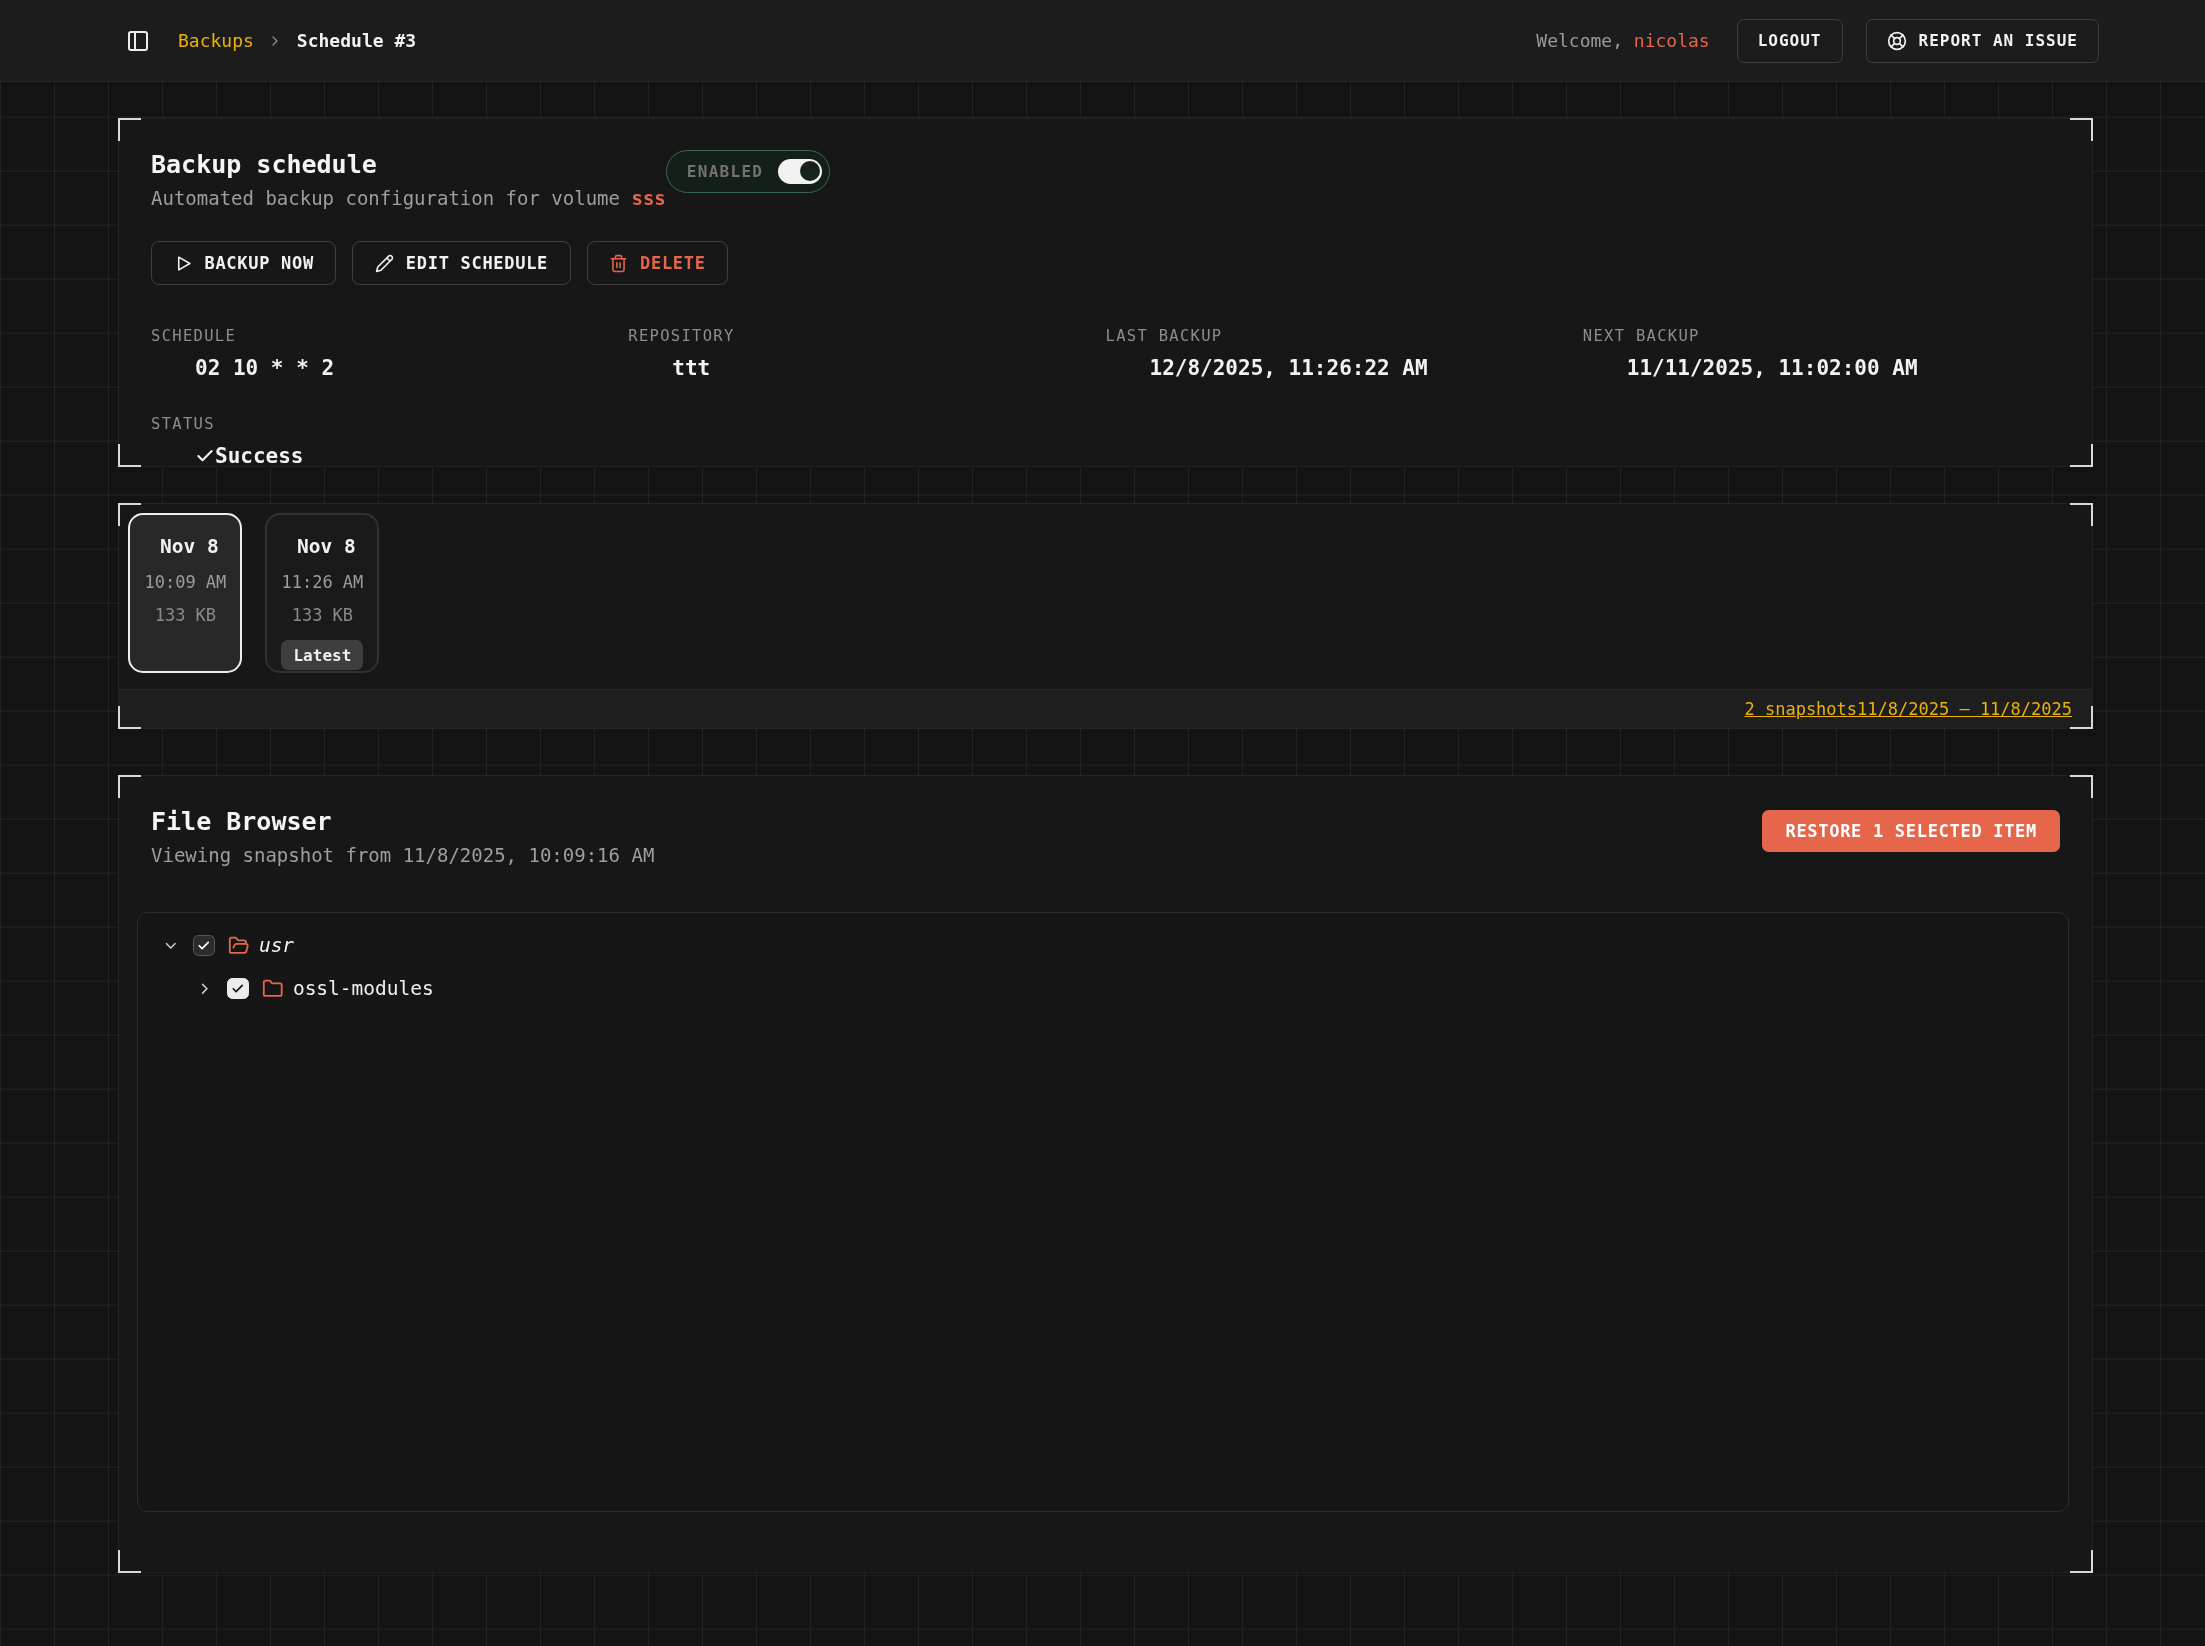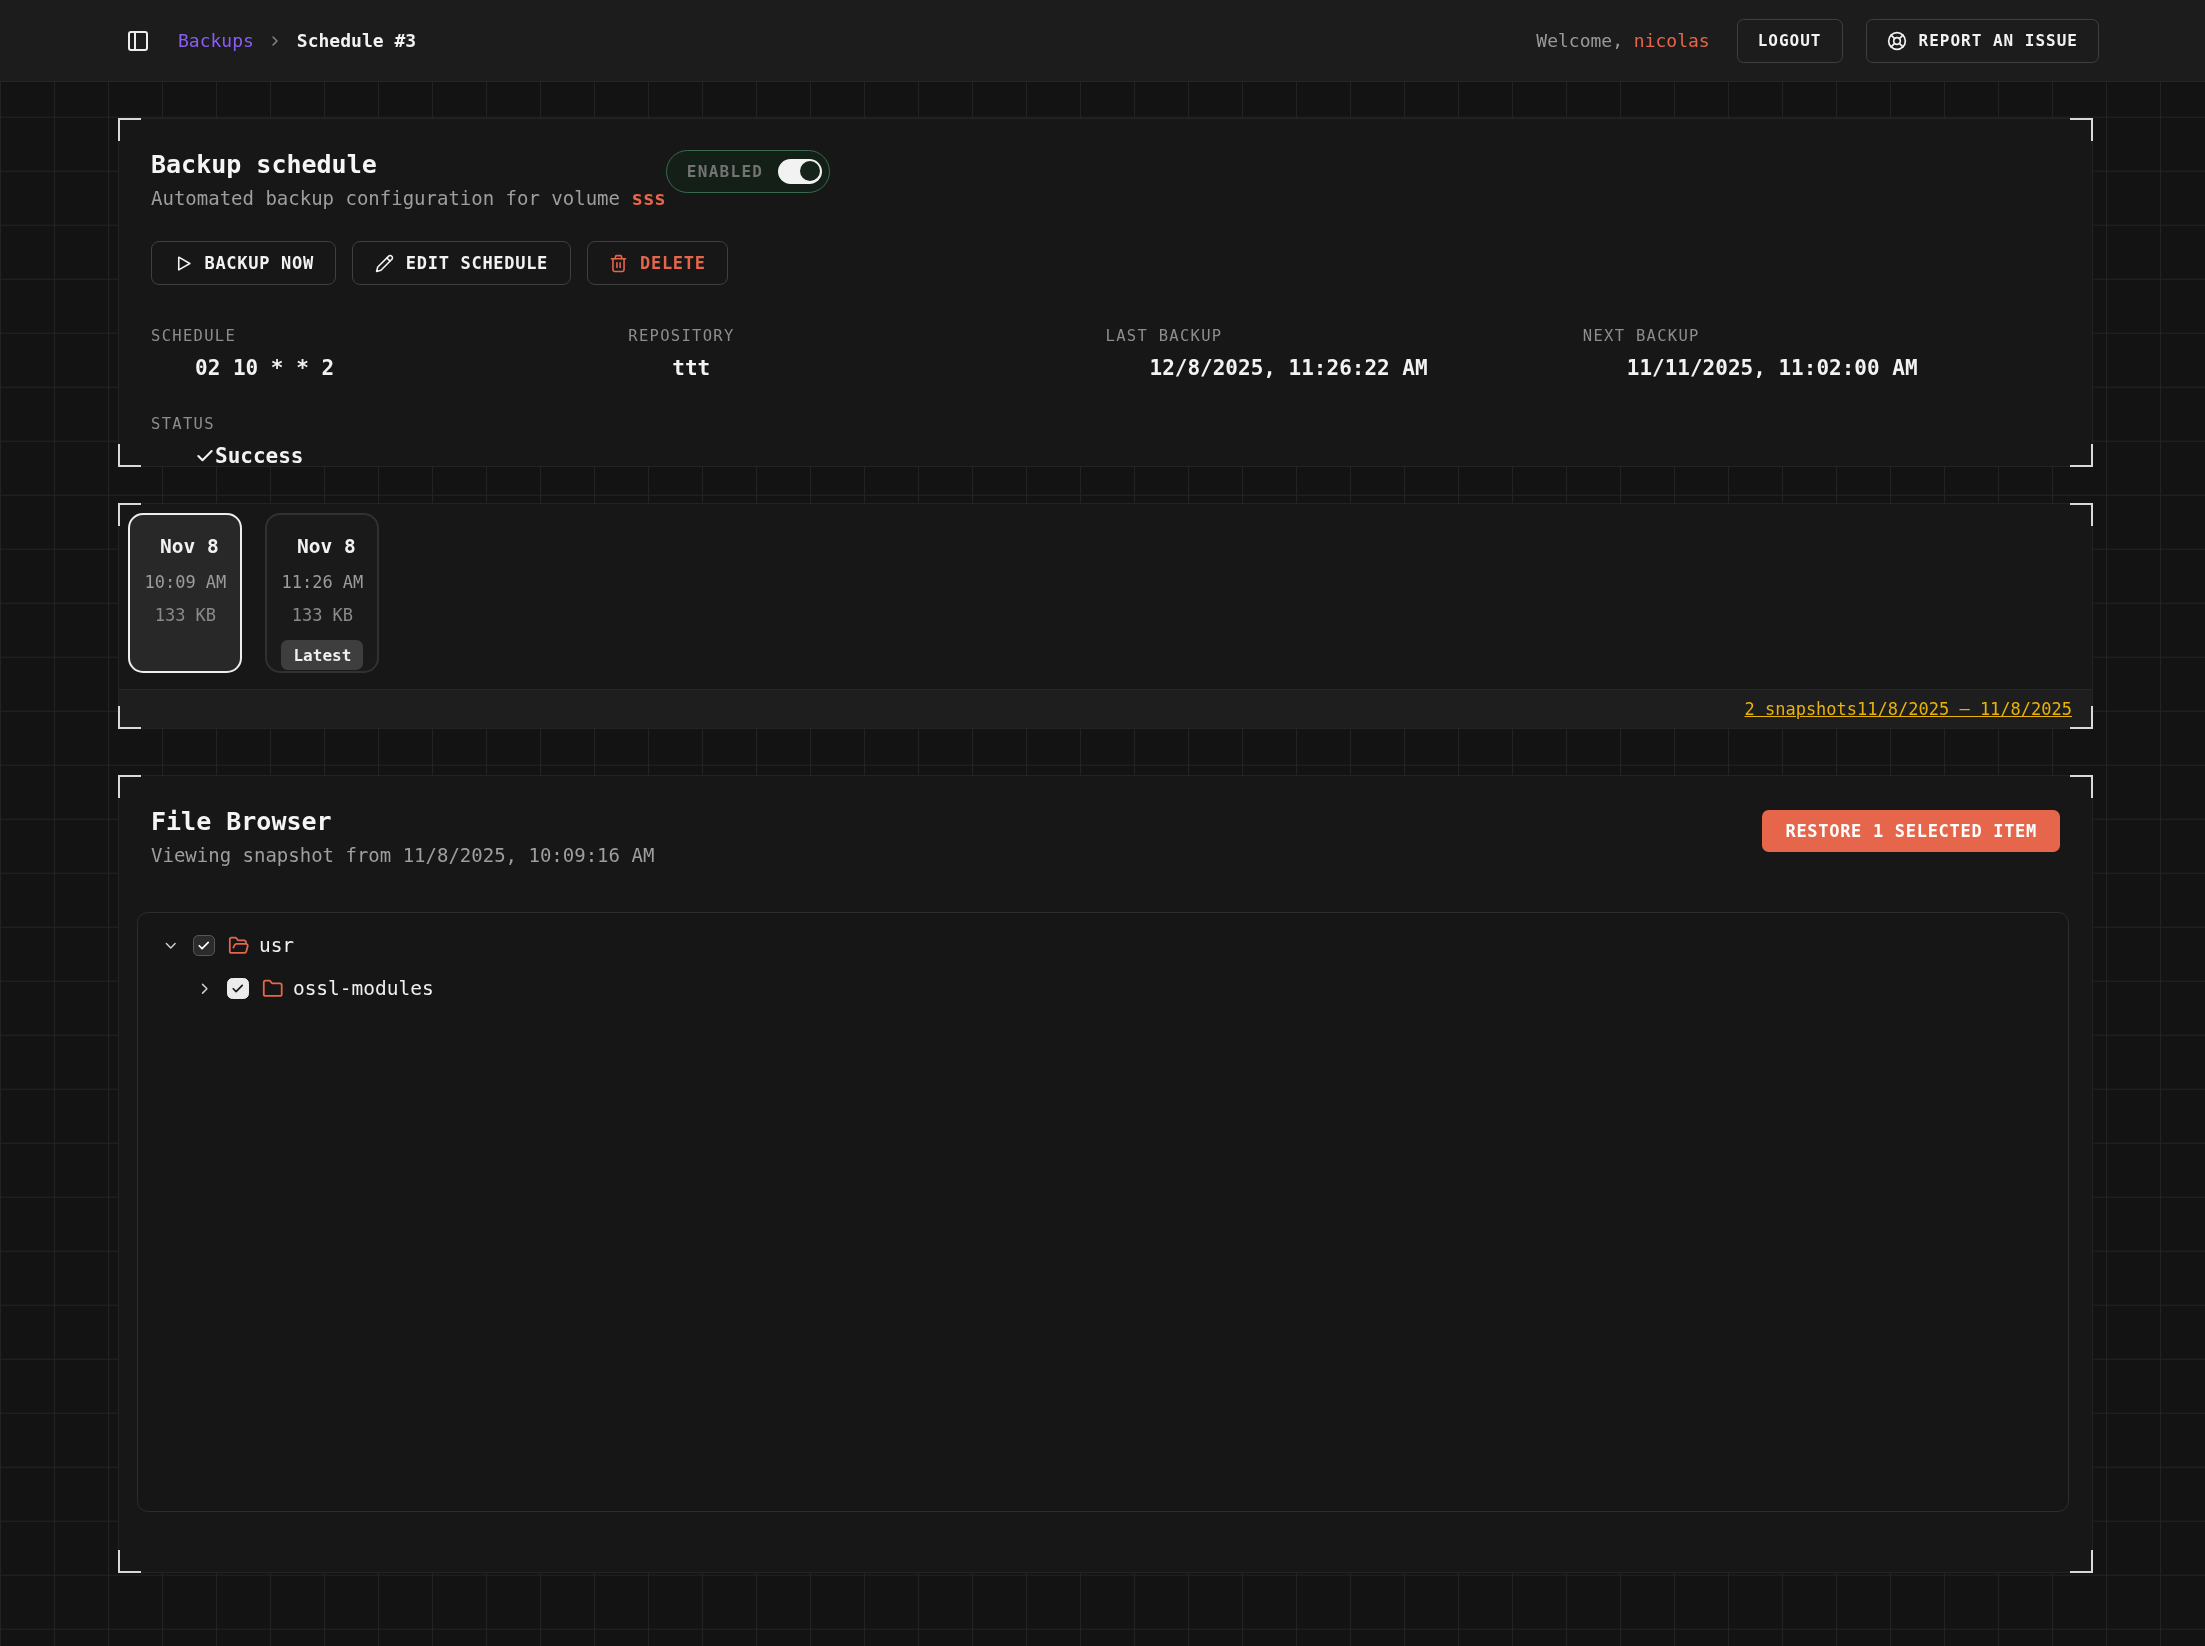--- a/index.html
+++ b/index.html
@@ -20,21 +20,21 @@
   
   .topbar {
     position:absolute; top:0; left:0; width:2205px; height:82px;
     background:#1c1c1c; border-bottom:1.3px solid #262626;
     display:flex; align-items:center; justify-content:space-between;
     padding:0 106px 0 126px; z-index:5;
   }
   .tb-left { display:flex; align-items:center; gap:28px; }
   .icon-btn { background:none; border:none; color:#ededed; display:flex; align-items:center; cursor:pointer; }
   .breadcrumb { display:flex; align-items:center; gap:13.5px; font-size:18px; }
-  .crumb-section { color:#8b5cf6; }
+  .crumb-section { color:#eab308; }
   .crumb-sep { color:#8a8a8a; display:flex; }
   .crumb-current { color:#f2f2f2; font-weight:700; }
   .tb-right { display:flex; align-items:center; gap:23px; }
   .welcome { font-size:18px; color:#9a9a9a; margin-right:4px; }
   .tb-btn {
     display:flex; align-items:center; gap:12px; height:44px; padding:0 20px;
     background:transparent; border:1.3px solid #3f3f3f; border-radius:6.7px;
     color:#f2f2f2; font-family:inherit; font-size:16px; font-weight:700;
     letter-spacing:1px; cursor:pointer;
   }
@@ -110,21 +110,21 @@
     height:42px; padding:0 23px; background:#e5664b; border:none; border-radius:6.7px;
     color:#fff; font-family:inherit; font-size:17px; font-weight:700; letter-spacing:0.7px;
     cursor:pointer; margin-top:2.7px;
   }
   .tree-panel {
     position:absolute; left:18px; top:136px; width:1932px; height:600px;
     background:#161616; border:1.3px solid #2d2d2d; border-radius:10.8px;
     padding-top:10.8px;
   }
   .tree-row { display:flex; align-items:center; height:43px; cursor:pointer; }
-  .indent-0 { padding-left:24px; }
+  .indent-0 { padding-left:24px;font-style:italic; }
   .indent-1 { padding-left:41px; }
   .indent-2 { padding-left:58px; }
   .tree-chevron { color:#d0d0d0; display:flex; width:17.5px; }
   .checkbox {
     width:21.5px; height:21.5px; border-radius:5.4px; margin-left:13.5px;
     display:flex; align-items:center; justify-content:center; cursor:pointer;
   }
   .checkbox.dark { background:#2b2b2b; border:1.3px solid #585858; color:#ffffff; }
   .checkbox.light { background:#ececec; border:1.3px solid #ececec; color:#161616; }
   .tree-folder { color:#e5664b; display:flex; margin-left:13.5px; }

